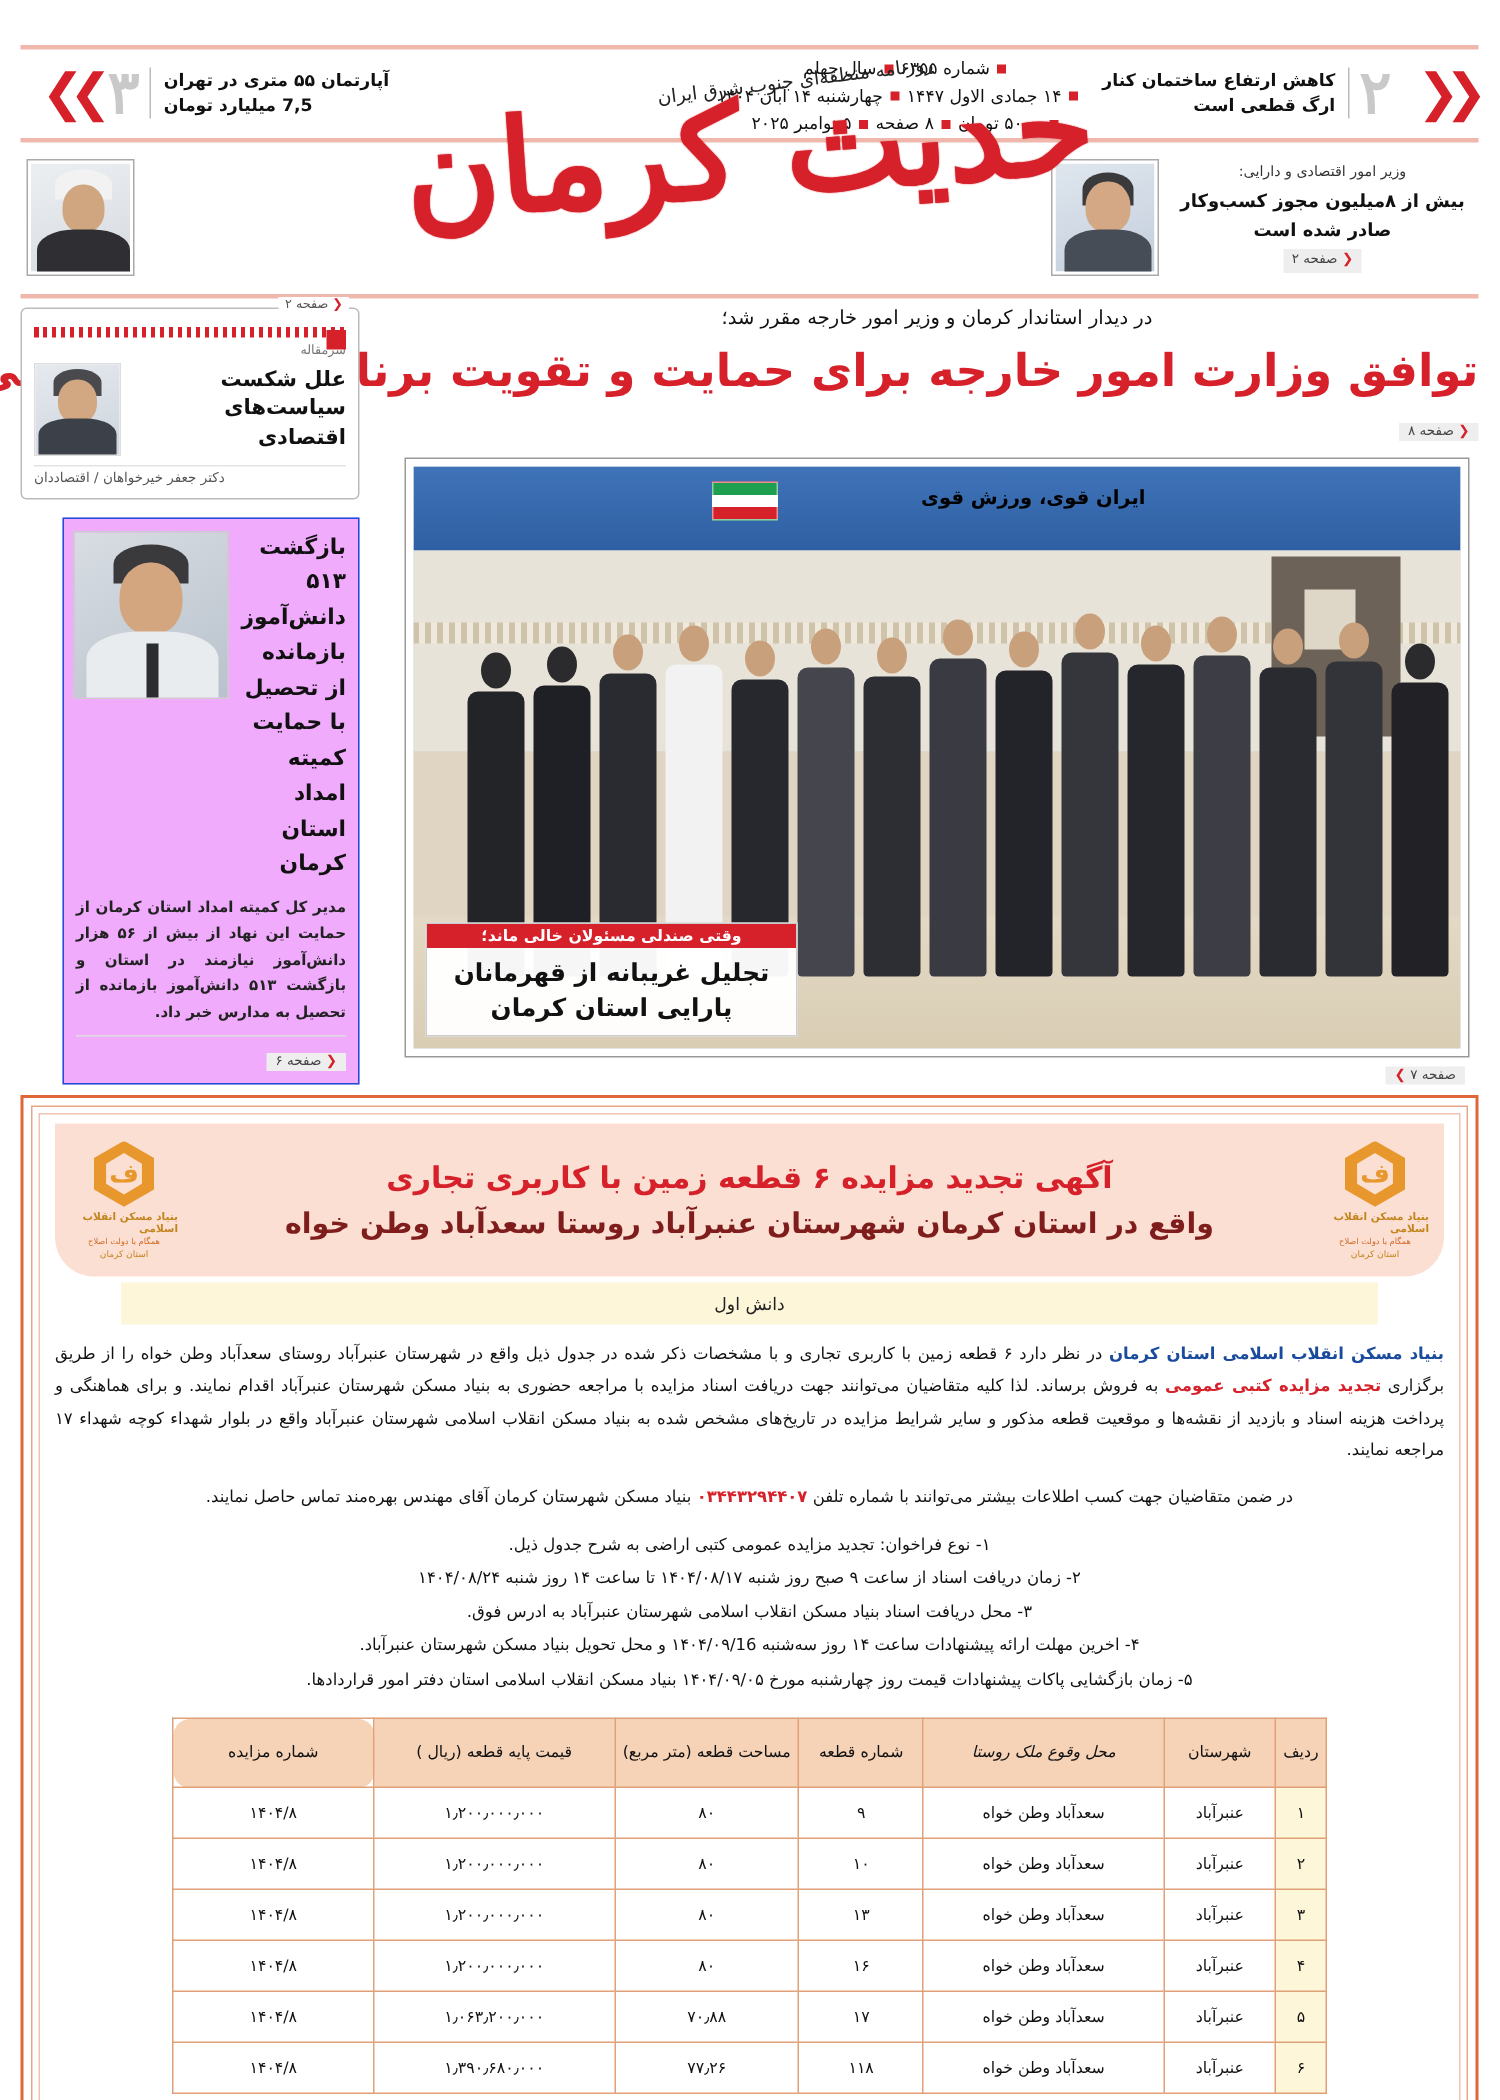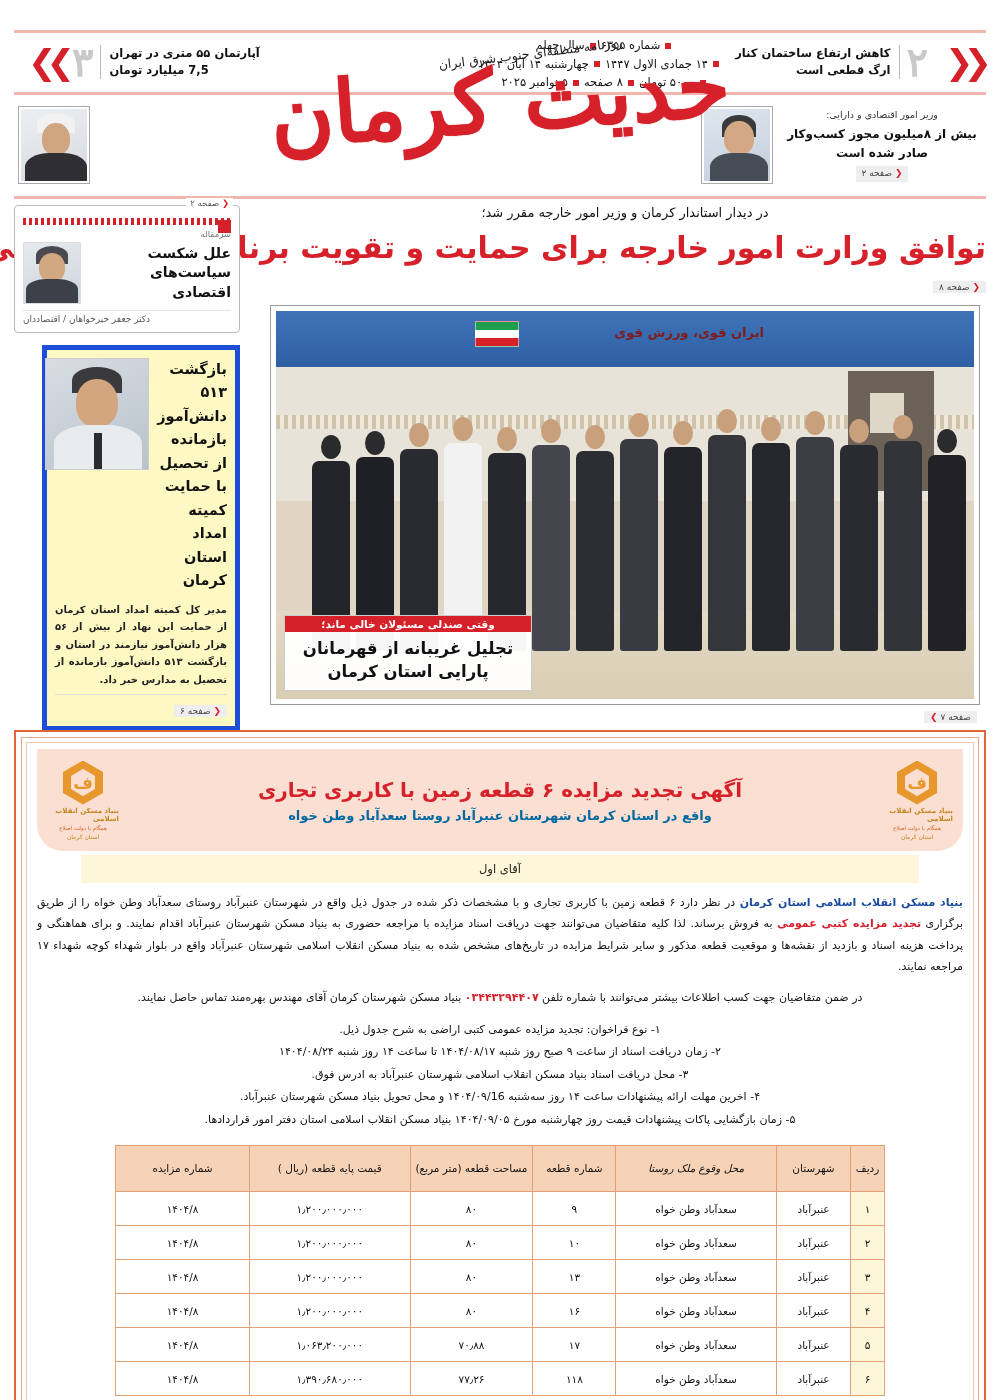--- a/index.html
+++ b/index.html
@@ -168,21 +168,21 @@
     width: 100%; height: 100%;
     position: relative; overflow: hidden;
     background: #cfd6dd;
   }
   .photo-banner {
     position: absolute; top: 0; left: 0; right: 0; height: 56px;
     background: linear-gradient(180deg,#3f73b8,#2f5fa3);
   }
   .photo-banner-text {
     position: absolute; top: 14px; right: 210px;
-    color: #7f1d1d; font-size: 13px; font-weight: bold;
+    color: #000000; font-size: 13px; font-weight: bold;
     letter-spacing: .5px;
   }
   .flag {
     position: absolute; top: 10px; right: 455px;
     width: 44px; height: 26px;
     background: linear-gradient(180deg,#1e9e4f 33%,#fff 33% 66%,#d6202a 66%);
     border: 1px solid rgba(255,255,255,.5);
   }
   .photo-wall { position: absolute; top: 56px; left: 0; right: 0; height: 134px; background: #e8e3d8; }
   .photo-wall:after {
@@ -237,21 +237,21 @@
     height: 7px; margin: 6px 0 4px;
     background: repeating-linear-gradient(90deg,#d6202a 0 3px,transparent 3px 6px);
   }
   .op-sq { position: absolute; top: 2px; right: 0; width: 13px; height: 13px; background: #d6202a; }
   .op-body { display: flex; align-items: center; gap: 8px; }
   .op-kicker { font-size: 8.5px; color: #777; margin-bottom: 3px; }
   .op-title { font-size: 14px; font-weight: bold; color: #111; line-height: 1.4; }
   .op-thumb { width: 58px; height: 62px; flex: 0 0 auto; overflow: hidden; border: 1px solid #ddd; }
   .op-byline { font-size: 9px; color: #555; text-align: left; margin-top: 6px; border-top: 1px solid #e3e3e3; padding-top: 3px; }
 
-  .sb-item { border: 5px solid #1d4ed8; padding: 8px; margin-bottom: 12px; background: #fef9c3; margin-left: 28px; }
+  .sb-item { border: 1px solid #1d4ed8; padding: 8px; margin-bottom: 12px; background: #f0abfc; margin-left: 28px; }
   .sb-top { display: flex; gap: 8px; align-items: flex-start; }
   .sb-head { font-size: 14.5px; font-weight: bold; color: #111; line-height: 1.62; text-align: right; flex: 1; }
   .sb-photo { width: 104px; height: 112px; flex: 0 0 auto; overflow: hidden; border: 1px solid #ccc; }
   .sb-lead { font-size: 10px; line-height: 1.75; color: #222; margin-top: 8px; text-align: justify; font-weight: bold; }
   .sb-foot { margin-top: 6px; border-top: 1px solid #ddd; padding-top: 4px; }
 
   
   .portrait { width: 100%; height: 100%; position: relative; overflow: hidden; }
   .pt-bg { position: absolute; inset: 0; }
   .pt-head { position: absolute; border-radius: 48% 48% 44% 44%; }
@@ -282,21 +282,21 @@
     clip-path: polygon(50% 4%,96% 28%,96% 72%,50% 96%,4% 72%,4% 28%);
     display:flex; align-items:center; justify-content:center;
     color: #e8972c; font-size: 17px; font-weight: bold;
   }
   .ad-logo-t1 { font-size: 7px; color: #c4851f; font-weight: bold; }
   .ad-logo-t2 { font-size: 5.5px; color: #d06a2a; }
   .ad-logo-t3 { font-size: 6px; color: #c4851f; }
 
   .ad-titles { flex: 1; text-align: center; }
   .ad-title1 { font-size: 20px; font-weight: bold; color: #d6202a; line-height: 1.6; }
-  .ad-title2 { font-size: 13px; font-weight: bold; color: #0369a1; line-height: 1.6; }
+  .ad-title2 { font-size: 19px; font-weight: bold; color: #7f1d1d; line-height: 1.6; }
 
   .ad-nobat { background: #fdf6d8; text-align: center; font-size: 11.5px; color: #222; padding: 7px; margin: 4px 44px 0; }
 
   .ad-para { font-size: 11px; line-height: 1.95; color: #111; text-align: justify; margin-top: 9px; }
   .ad-para .b-red { color: #d6202a; font-weight: bold; }
   .ad-para .b-blue { color: #1a4b9c; font-weight: bold; }
   .ad-para2 { font-size: 11px; line-height: 1.9; color: #111; text-align: center; margin-top: 10px; }
   .ad-para2 .num { color: #d6202a; font-weight: bold; }
 
   .ad-list { margin-top: 10px; }
@@ -312,21 +312,21 @@
     color: #111;
   }
   .ad-table thead th { background: #f6d2b6; font-weight: normal; height: 46px; line-height: 1.5; }
   .ad-table tbody td { background: #fff; height: 34px; margin-top: 24px; }
   .ad-table tbody td.col-idx { background: #fdf6d8; width: 34px; }
   .col-city { width: 76px; }
   .col-loc  { width: 168px; font-style: italic; }
   .col-plot { width: 86px; }
   .col-area { width: 128px; }
   .col-price{ width: 166px; }
-  .col-auc  { width: 140px; }
+  .col-auc  { width: 140px; border-radius: 11px; }
 </style>
 </head>
 <body>
 
 <div class="page">
 
   <div class="masthead">
     <div class="rule rule-top"></div>
     <div class="rule rule-mid"></div>
     <div class="rule rule-bot"></div>
@@ -556,21 +556,21 @@
           <div class="ad-logo">
             <div class="ad-logo-mark">
               <div class="ad-logo-mark-in">ف</div>
             </div>
             <div class="ad-logo-t1">بنیاد مسکن انقلاب اسلامی</div>
             <div class="ad-logo-t2">همگام با دولت اصلاح</div>
             <div class="ad-logo-t3">استان کرمان</div>
           </div>
         </div>
 
-        <div class="ad-nobat">آقای اول</div>
+        <div class="ad-nobat">دانش اول</div>
 
         <p class="ad-para"><span class="b-blue">بنیاد مسکن انقلاب اسلامی استان کرمان</span><span> در نظر دارد ۶ قطعه زمین با کاربری تجاری و با مشخصات ذکر شده در جدول ذیل واقع در شهرستان عنبرآباد روستای سعدآباد وطن خواه را از طریق برگزاری </span><span class="b-red">تجدید مزایده کتبی عمومی</span><span> به فروش برساند. لذا کلیه متقاضیان می‌توانند جهت دریافت اسناد مزایده با مراجعه حضوری به بنیاد مسکن شهرستان عنبرآباد اقدام نمایند. و برای هماهنگی و پرداخت هزینه اسناد و بازدید از نقشه‌ها و موقعیت قطعه مذکور و سایر شرایط مزایده در تاریخ‌های مشخص شده به بنیاد مسکن انقلاب اسلامی شهرستان عنبرآباد واقع در بلوار شهداء کوچه شهداء ۱۷ مراجعه نمایند.</span></p>
 
         <p class="ad-para2"><span>در ضمن متقاضیان جهت کسب اطلاعات بیشتر می‌توانند با شماره تلفن </span><span class="num">۰۳۴۴۳۲۹۴۴۰۷</span><span> بنیاد مسکن شهرستان کرمان آقای مهندس بهره‌مند تماس حاصل نمایند.</span></p>
 
         <ul class="ad-list">
           <li>۱- نوع فراخوان: تجدید مزایده عمومی کتبی اراضی به شرح جدول ذیل.</li>
           <li>۲- زمان دریافت اسناد از ساعت ۹ صبح روز شنبه ۱۴۰۴/۰۸/۱۷ تا ساعت ۱۴ روز شنبه ۱۴۰۴/۰۸/۲۴</li>
           <li>۳- محل دریافت اسناد بنیاد مسکن انقلاب اسلامی شهرستان عنبرآباد به ادرس فوق.</li>
           <li>۴- اخرین مهلت ارائه پیشنهادات ساعت ۱۴ روز سه‌شنبه ۱۴۰۴/۰۹/16 و محل تحویل بنیاد مسکن شهرستان عنبرآباد.</li>

